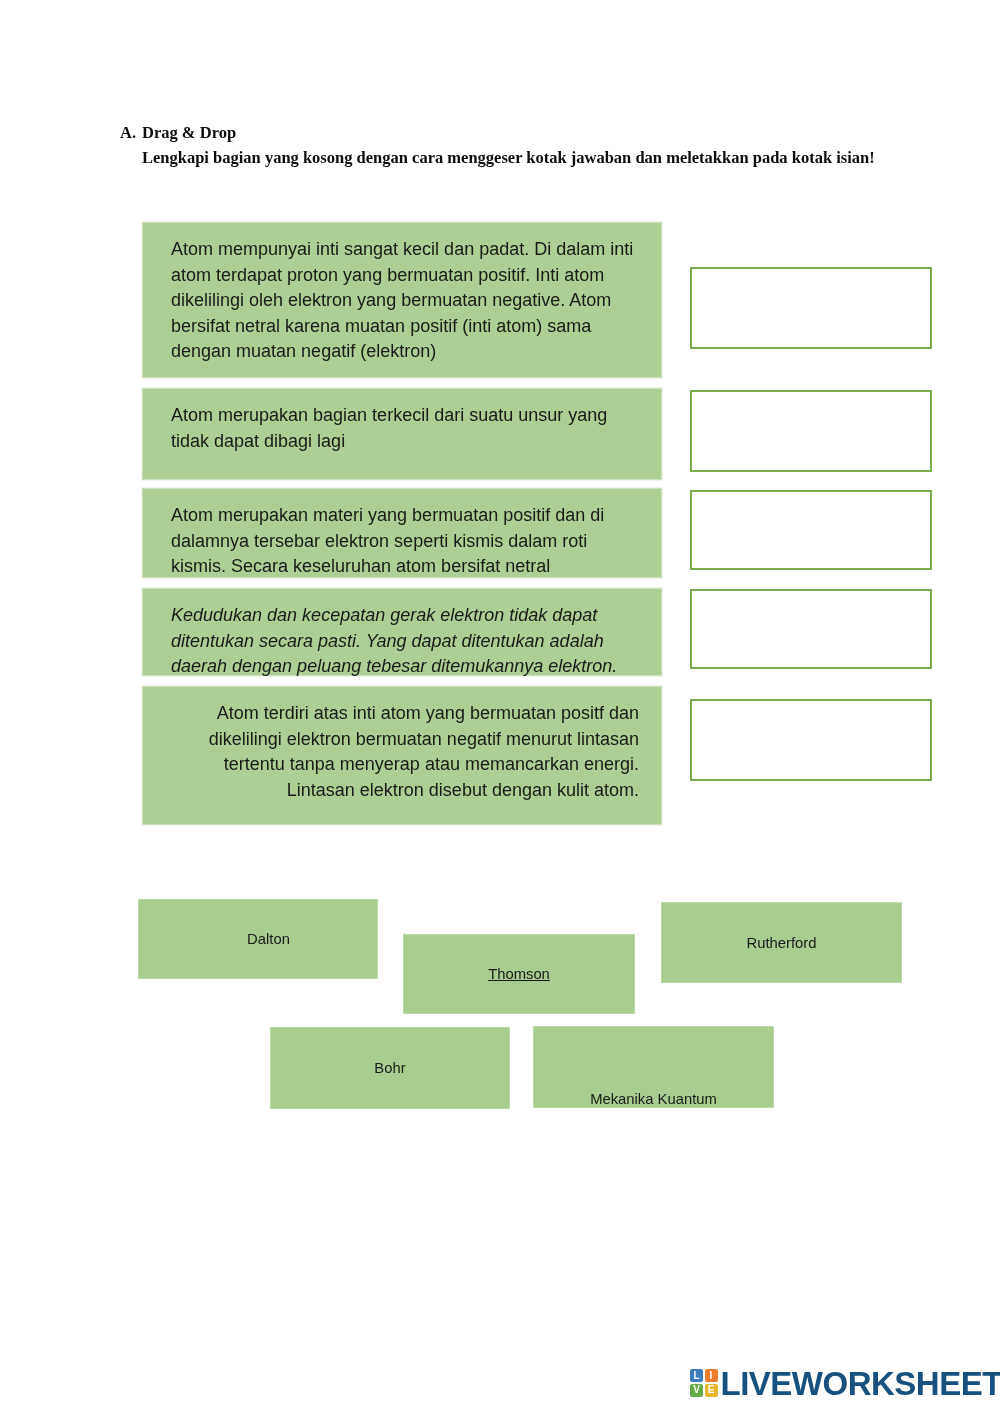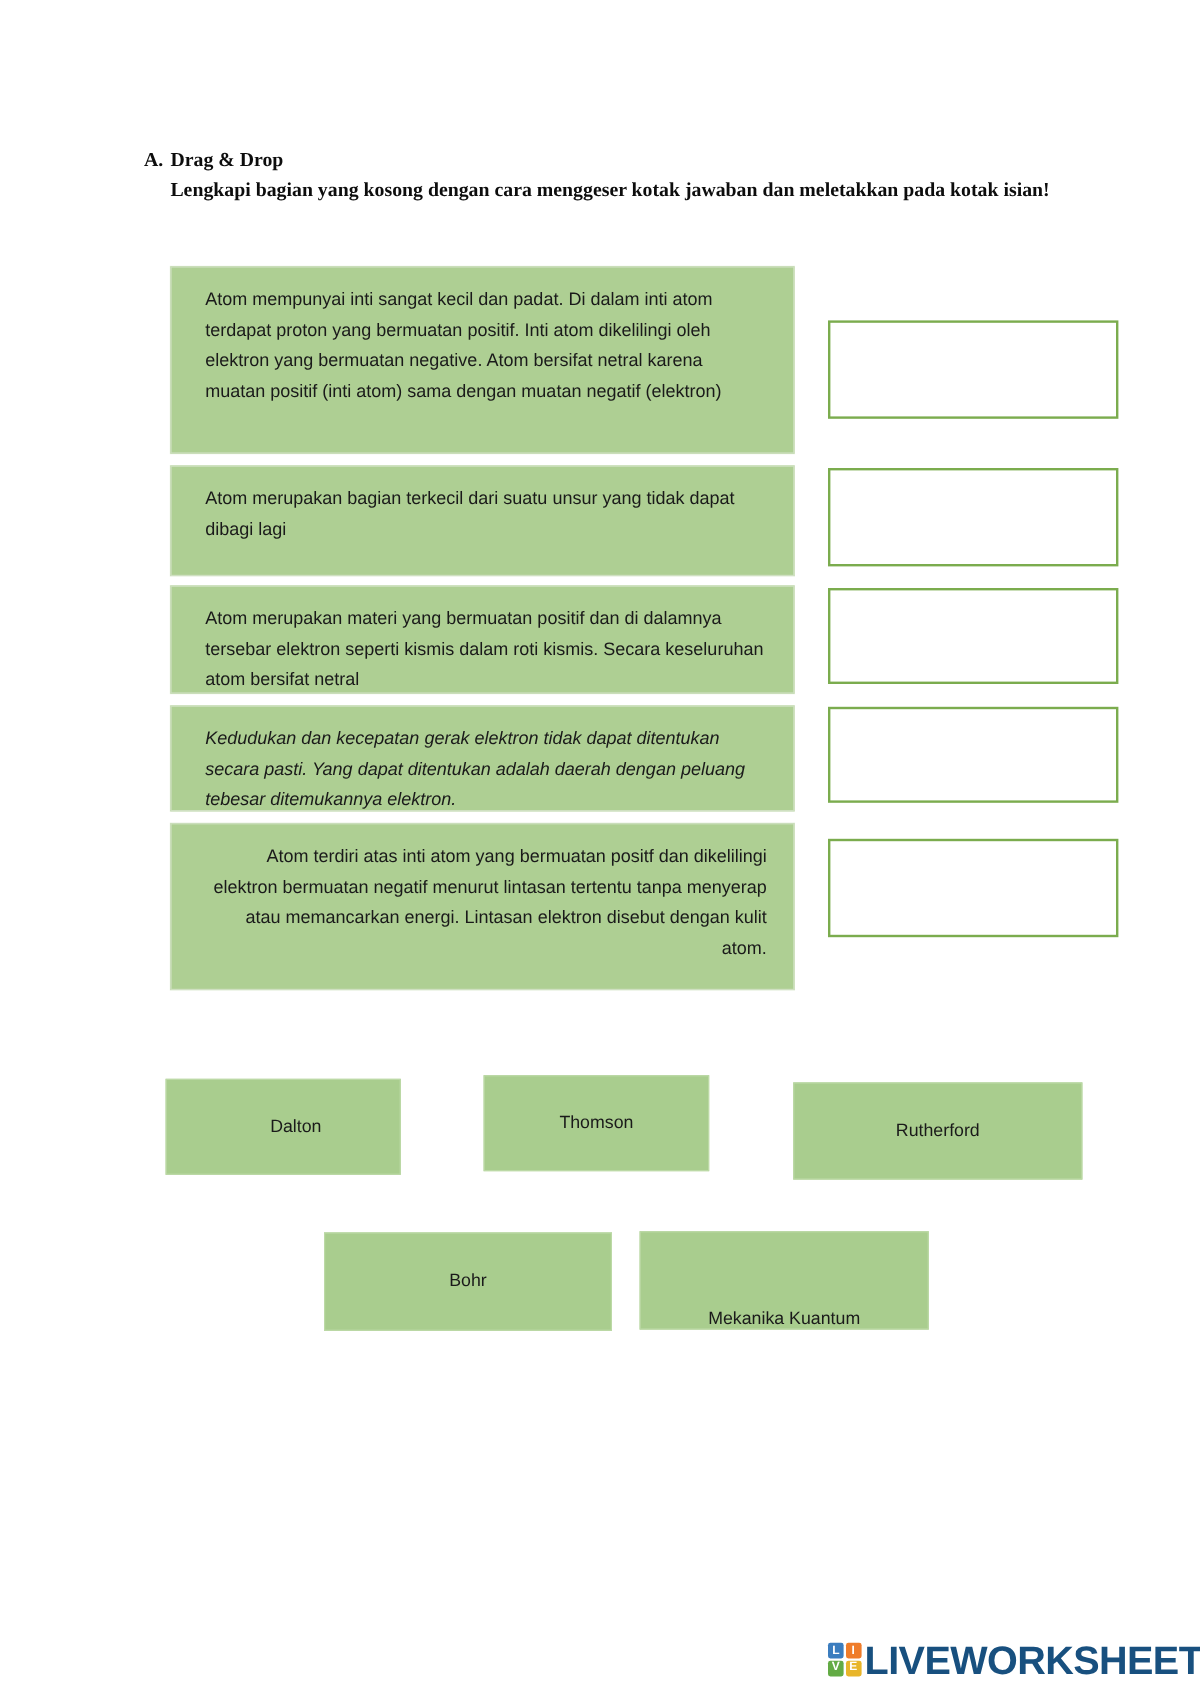--- a/index.html
+++ b/index.html
@@ -52,21 +52,21 @@
   
   .desc-box {
     position: absolute;
     left: 142px;
     width: 520px;
     box-sizing: border-box;
     background: #aecf93;
     border: 1px solid #cfe0c1;
     box-shadow: 0 0 0 0.5px #e4eedc;
     padding: 14px 22px 10px 28px;
-    font-size: 15px;
+    font-size: 18px;
     line-height: 25.5px;
     color: #1a1a1a;
   }
   .drop-box {
     position: absolute;
     left: 690px;
     width: 242px;
     box-sizing: border-box;
     background: #ffffff;
     border: 2px solid #7bac4e;
@@ -139,24 +139,24 @@
   <div class="desc-box" style="top:488px; height:90px;">Atom merupakan materi yang bermuatan positif dan di dalamnya tersebar elektron seperti kismis dalam roti kismis. Secara keseluruhan atom bersifat netral</div>
   <div class="desc-box" style="top:588px; height:88px;font-style:italic;">Kedudukan dan kecepatan gerak elektron tidak dapat ditentukan secara pasti. Yang dapat ditentukan adalah daerah dengan peluang tebesar ditemukannya elektron.</div>
   <div class="desc-box" style="top:686px; height:139px;text-align:right;">Atom terdiri atas inti atom yang bermuatan positf dan dikelilingi elektron bermuatan negatif menurut lintasan tertentu tanpa menyerap atau memancarkan energi. Lintasan elektron disebut dengan kulit atom.</div>
 
   <div class="drop-box" style="top:267px; height:82px;"></div>
   <div class="drop-box" style="top:390px; height:82px;"></div>
   <div class="drop-box" style="top:490px; height:80px;"></div>
   <div class="drop-box" style="top:589px; height:80px;"></div>
   <div class="drop-box" style="top:699px; height:82px;"></div>
 
-  <div class="chip" style="left:138px; top:899px; width:196px; height:80px;padding-left:21px;">
+  <div class="chip" style="left:138px; top:899px; width:240px; height:80px;padding-left:21px;">
     <span class="chip-label">Dalton</span>
   </div>
-  <div class="chip" style="left:403px; top:896px; width:188px; height:80px;">
+  <div class="chip" style="left:403px; top:934px; width:232px; height:80px;text-decoration:underline;">
     <span class="chip-label">Thomson</span>
   </div>
   <div class="chip" style="left:661px; top:902px; width:241px; height:81px;">
     <span class="chip-label">Rutherford</span>
   </div>
   <div class="chip" style="left:270px; top:1027px; width:240px; height:82px;">
     <span class="chip-label">Bohr</span>
   </div>
   <div class="chip" style="left:533px; top:1026px; width:241px; height:82px;align-items:flex-end;">
     <span class="chip-label">Mekanika Kuantum</span>

